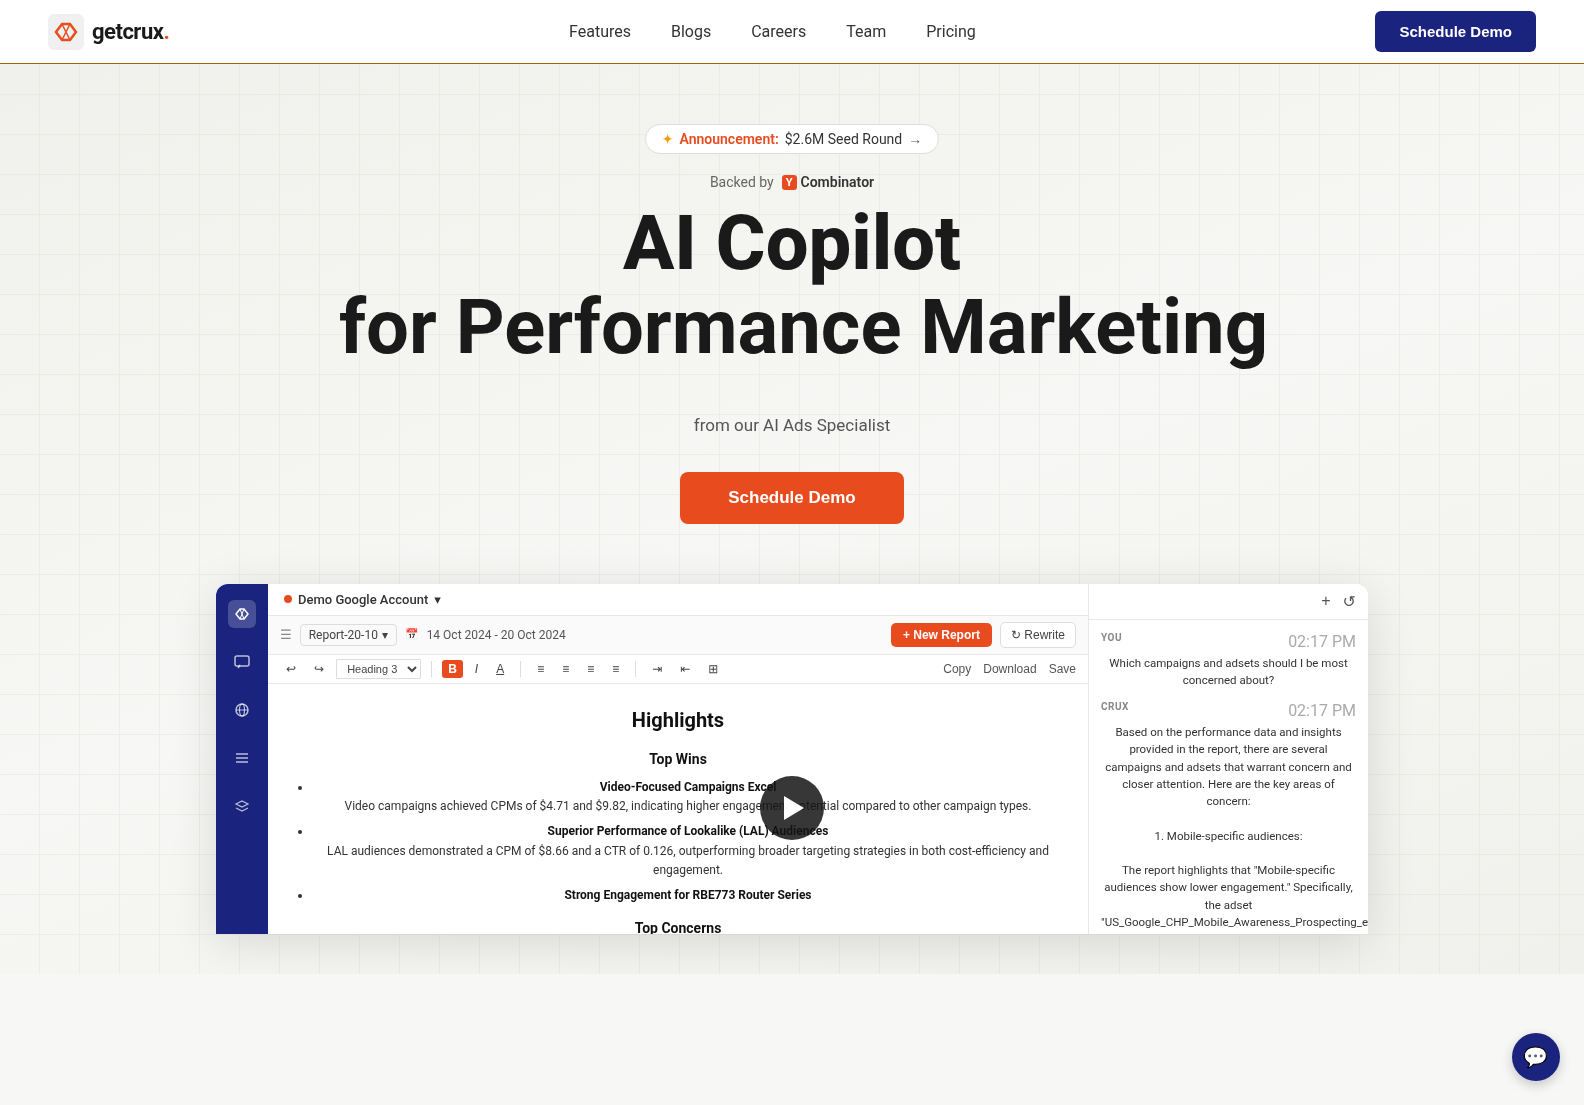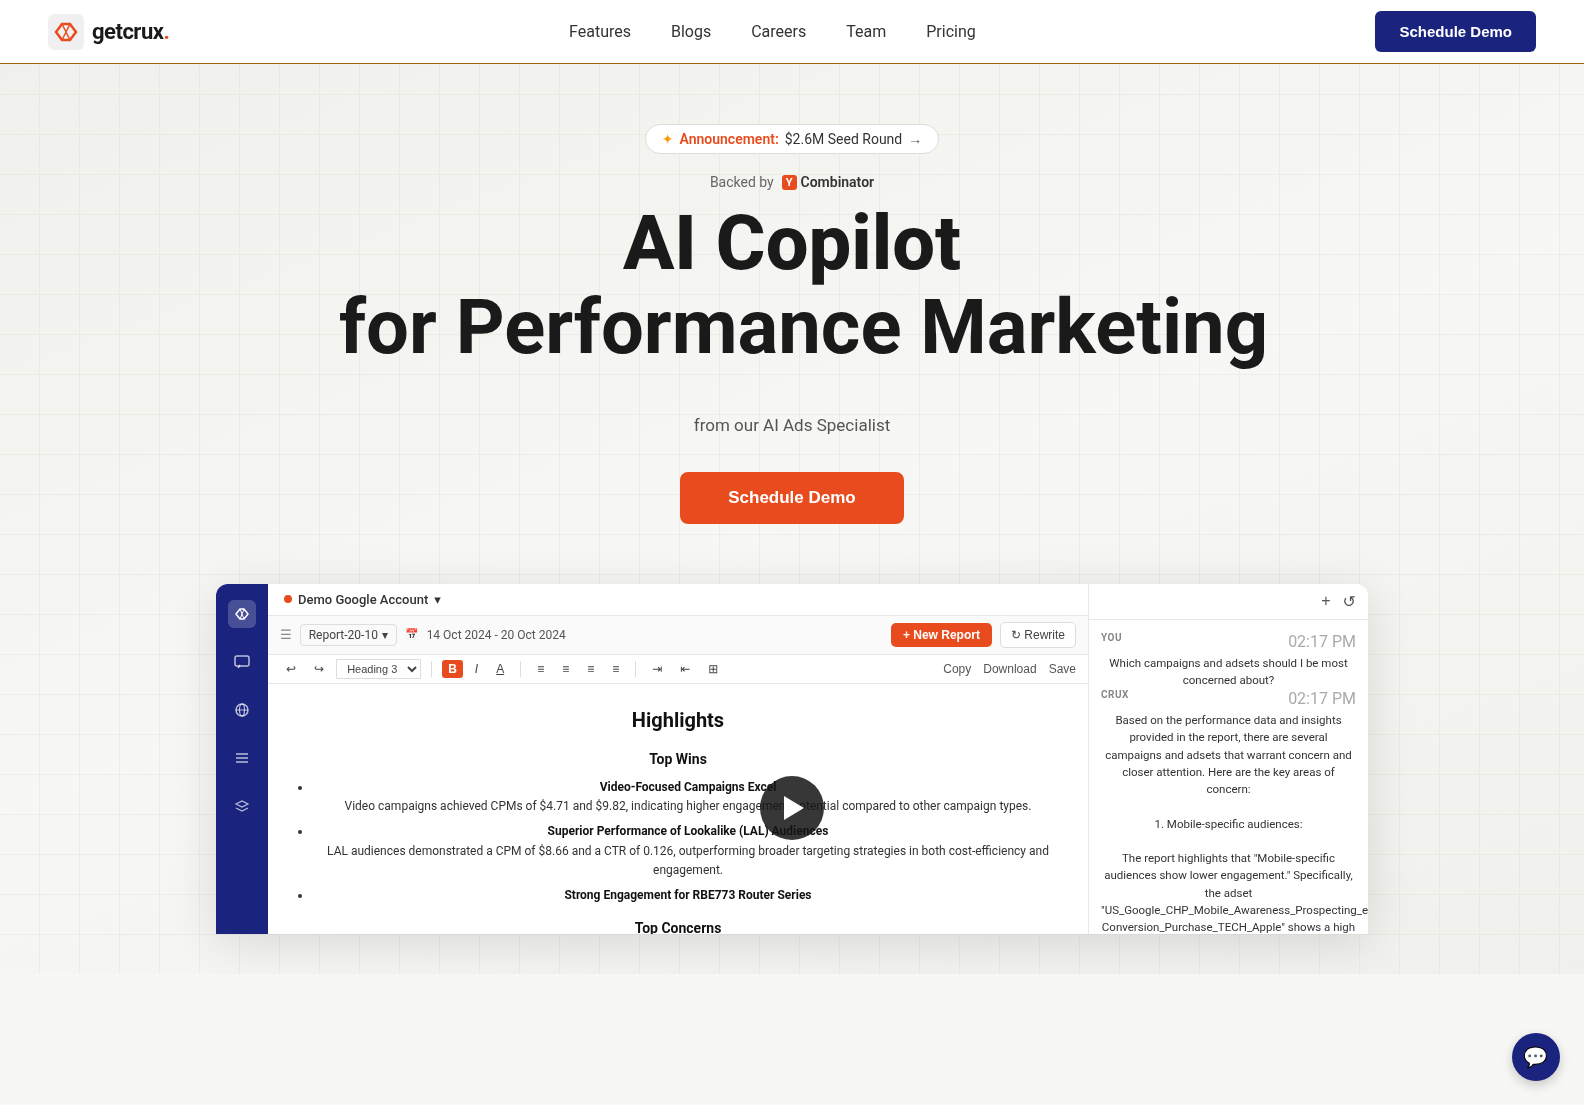--- a/index.html
+++ b/index.html
@@ -438,20 +438,21 @@
       cursor: pointer;
       color: #555;
       font-size: 16px;
     }
     .chat-messages {
       flex: 1;
       overflow-y: auto;
       padding: 12px;
       display: flex;
       flex-direction: column;
+      gap: 12px;
     }
     .chat-msg { display: flex; flex-direction: column; }
     .chat-msg-header {
       display: flex;
       justify-content: space-between;
       margin-bottom: 4px;
     }
     .chat-sender {
       font-size: 10px;
       font-weight: 700;

